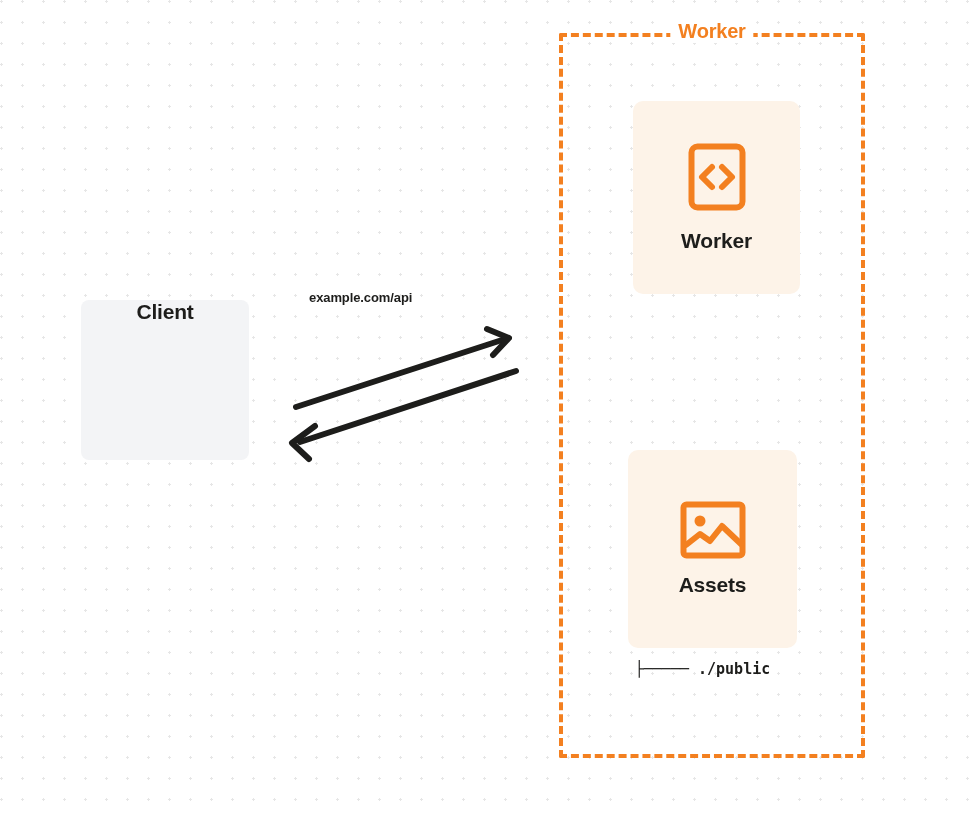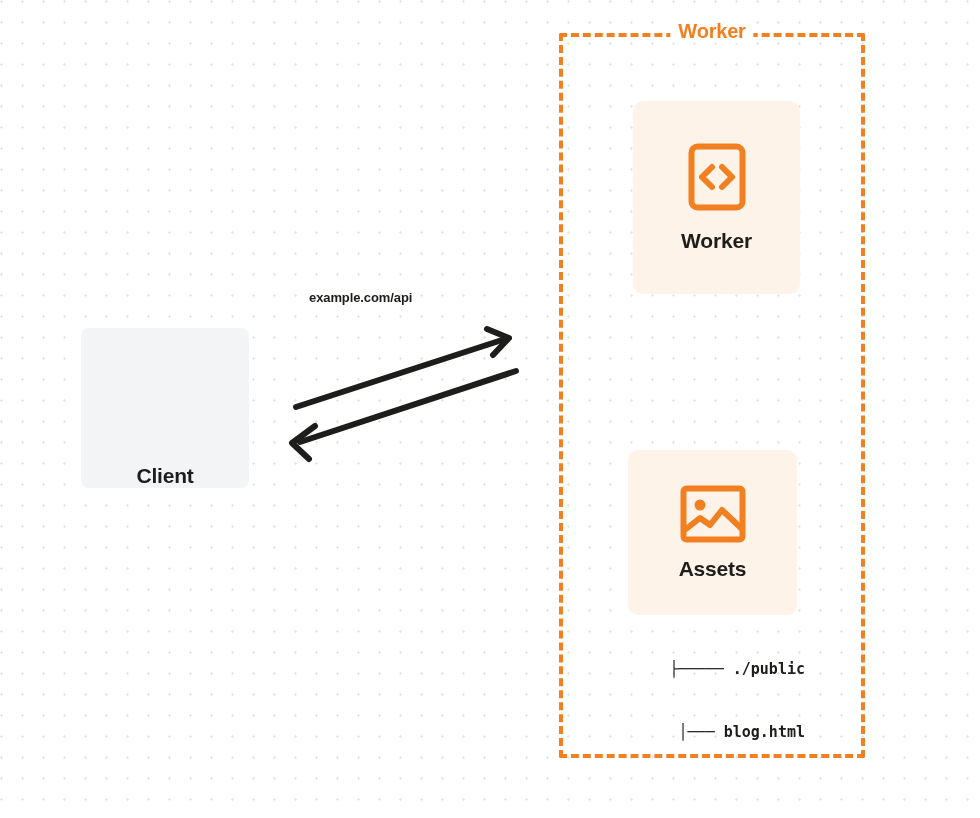--- a/index.html
+++ b/index.html
@@ -21,27 +21,27 @@
     background-color: #ffffff;
     background-image: radial-gradient(circle, #e6e6e6 1.3px, transparent 1.4px);
     background-size: 21px 21px;
     background-position: 12px 12px;
   }
 
   
   #client-box {
     position: absolute;
     left: 81px;
-    top: 328px;
+    top: 300px;
     width: 168px;
     height: 160px;
     background: #f3f4f6;
     border-radius: 8px;
     display: flex;
-    align-items: flex-end;
+    align-items: flex-start;
     justify-content: center;
   }
   #client-box .box-label {
     font-size: 21px;
     font-weight: bold;
     color: #1d1d1b;
     letter-spacing: -0.2px;
   }
 
   
@@ -102,21 +102,21 @@
   #worker-card {
     left: 633px;
     top: 101px;
     width: 167px;
     height: 193px;
   }
   #assets-card {
     left: 628px;
     top: 450px;
     width: 169px;
-    height: 165px;
+    height: 198px;
   }
   .service-card .card-label {
     font-size: 21px;
     font-weight: bold;
     color: #1d1d1b;
     letter-spacing: -0.2px;
   }
   #worker-card .card-label { margin-top: 18px; }
   #assets-card .card-label { margin-top: 14px; }
   .card-icon {
@@ -132,21 +132,21 @@
     width: 205px;
     font-family: "DejaVu Sans Mono", "Liberation Mono", monospace;
     font-size: 15px;
     font-weight: bold;
     color: #1d1d1b;
     line-height: 21px;
     white-space: pre;
   }
   .tree-row {
     display: block;
-    text-align: right;
+    text-align: center;
   }
 </style>
 </head>
 <body>
 
 <div id="canvas">
 
   <div id="client-box">
     <span class="box-label">Client</span>
   </div>
@@ -187,17 +187,16 @@
         <rect x="3.5" y="3.5" width="59" height="51" rx="3" ry="3" fill="none" stroke="#f38020" stroke-width="6"></rect>
         <circle cx="20" cy="20" r="5.5" fill="#f38020"></circle>
         <polyline points="6,44 20,33 30,40 42,25 61,43" fill="none" stroke="#f38020" stroke-width="6" stroke-linecap="round" stroke-linejoin="round"></polyline>
       </svg>
     </span>
     <span class="card-label">Assets</span>
   </div>
 
   <div id="asset-tree">
     <span class="tree-row"><span>├───── ./public</span></span>
-    <span class="tree-row"><span>│─── blog.html</span></span>
     
   </div>
 
 </div>
 
 </body></html>

